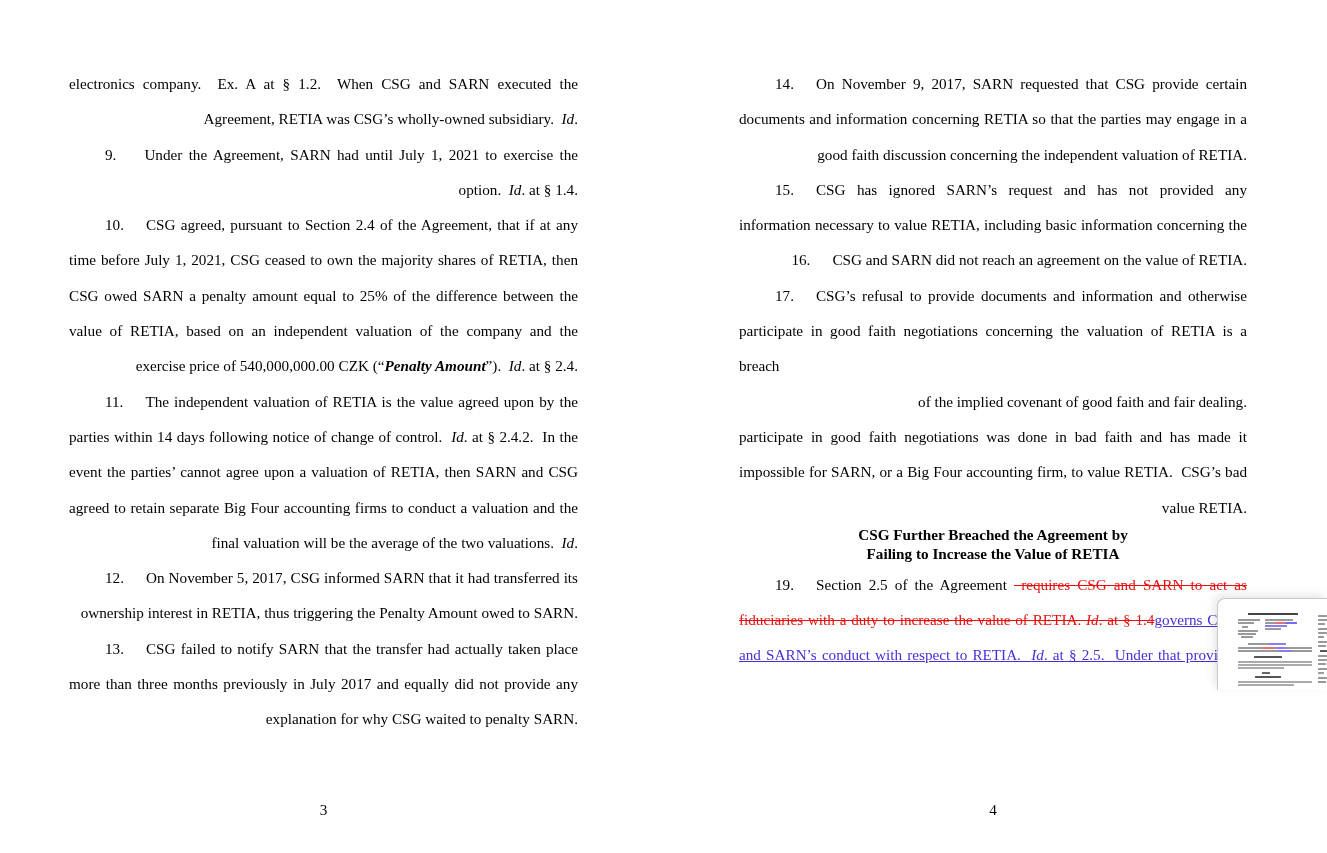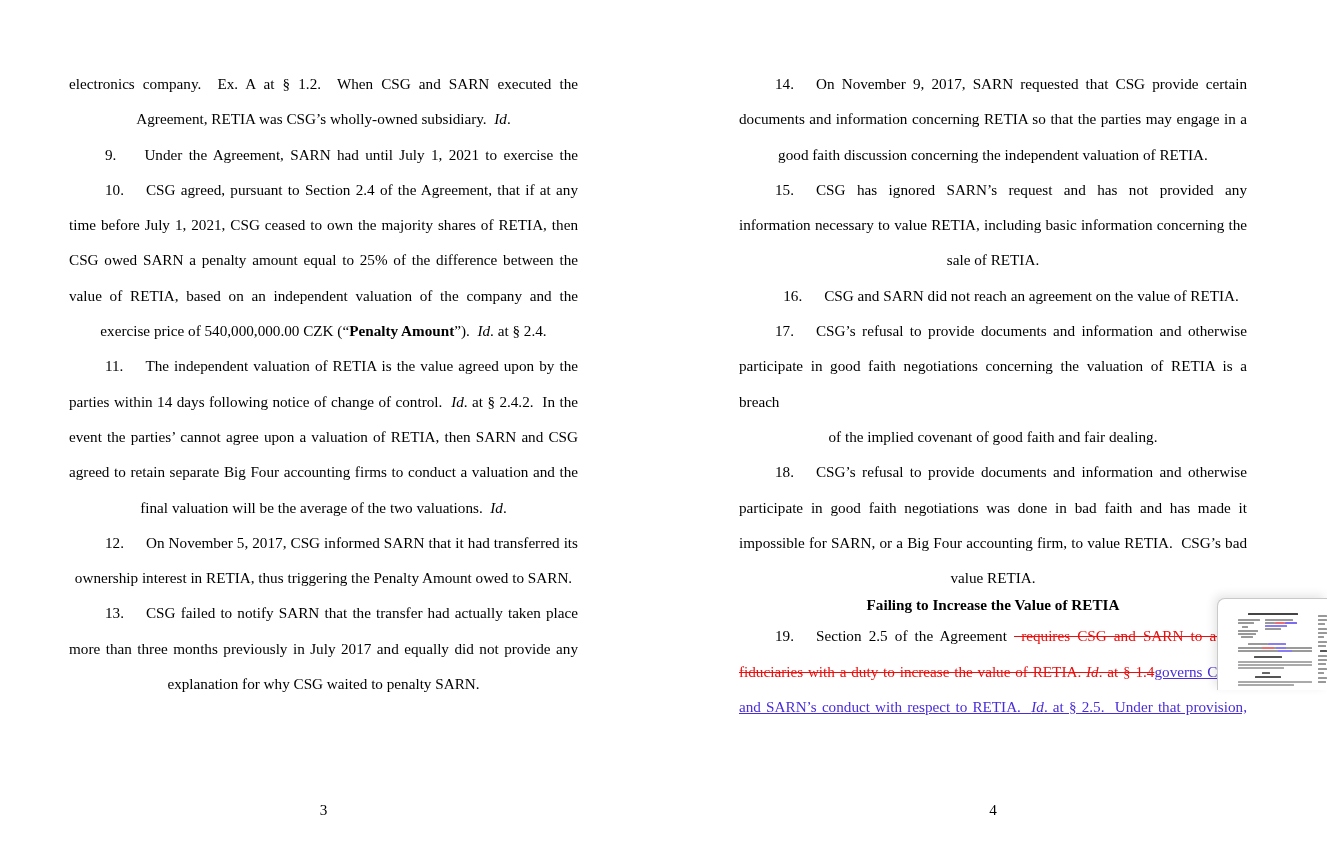--- a/index.html
+++ b/index.html
@@ -15,28 +15,28 @@
   .page {
     position: absolute;
     top: 66px;
     font-size: 15.2px;
   }
   #p3 { left: 69px;  width: 509px; height: 770px; }
   #p4 { left: 739px; width: 508px; height: 770px; }
 
   .line { line-height: 35.3px; }
   .just { text-align: justify; text-align-last: justify; }
-  .left { text-align: center; }
+  .left { text-align: right; }
   .ind  { padding-left: 36px; }
   .head { text-align: center; font-weight: bold; line-height: 19px; }
   .line.head + .line.just.ind { margin-top: 4px; }
 
   .gap { display: inline-block; height: 1px; }
   .i   { font-style: italic; }
-  .bi  { font-weight: bold; }
+  .bi  { font-style: italic; font-weight: bold; }
   .del  { color: var(--del-color, #e8100e); text-decoration: line-through; }
   .deli { color: var(--del-color, #e8100e); text-decoration: line-through; font-style: italic; }
   .ins  { color: var(--ins-color, #4a2cd9); text-decoration: underline; }
   .insi { color: var(--ins-color, #4a2cd9); text-decoration: underline; font-style: italic; }
 
   .pagenum {
     position: absolute;
     top: 734px;
     width: 100%;
     text-align: center;
@@ -60,20 +60,21 @@
 </style>
 </head>
 <body>
 
 <div id="viewer">
 
   <div id="p3" class="page">
       <div class="line just"><span>electronics company.&nbsp; Ex. A at § 1.2.&nbsp; When CSG and SARN executed the</span></div>
       <div class="line left"><span>Agreement, RETIA was CSG’s wholly-owned subsidiary.&nbsp; </span><span class="i">Id</span><span>.</span></div>
       <div class="line just ind"><span>9.</span><span class="gap" style="width: 28px;"></span><span>Under the Agreement, SARN had until July 1, 2021 to exercise the</span></div>
+      <div class="line left"><span>option.&nbsp; </span><span class="i">Id</span><span>. at § 1.4.</span></div>
       <div class="line just ind"><span>10.</span><span class="gap" style="width: 22px;"></span><span>CSG agreed, pursuant to Section 2.4 of the Agreement, that if at any</span></div>
       <div class="line just"><span>time before July 1, 2021, CSG ceased to own the majority shares of RETIA, then</span></div>
       <div class="line just"><span>CSG owed SARN a penalty amount equal to 25% of the difference between the</span></div>
       <div class="line just"><span>value of RETIA, based on an independent valuation of the company and the</span></div>
       <div class="line left"><span>exercise price of 540,000,000.00 CZK (“</span><span class="bi">Penalty Amount</span><span>”).&nbsp; </span><span class="i">Id</span><span>. at § 2.4.</span></div>
       <div class="line just ind"><span>11.</span><span class="gap" style="width: 22px;"></span><span>The independent valuation of RETIA is the value agreed upon by the</span></div>
       <div class="line just"><span>parties within 14 days following notice of change of control.&nbsp; </span><span class="i">Id</span><span>. at § 2.4.2.&nbsp; In the</span></div>
       <div class="line just"><span>event the parties’ cannot agree upon a valuation of RETIA, then SARN and CSG</span></div>
       <div class="line just"><span>agreed to retain separate Big Four accounting firms to conduct a valuation and the</span></div>
       <div class="line left"><span>final valuation will be the average of the two valuations.&nbsp; </span><span class="i">Id</span><span>.</span></div>
@@ -84,29 +85,28 @@
       <div class="line left"><span>explanation for why CSG waited to penalty SARN.</span></div>
     <div class="pagenum">3</div>
   </div>
 
   <div id="p4" class="page">
       <div class="line just ind"><span>14.</span><span class="gap" style="width: 22px;"></span><span>On November 9, 2017, SARN requested that CSG provide certain</span></div>
       <div class="line just"><span>documents and information concerning RETIA so that the parties may engage in a</span></div>
       <div class="line left"><span>good faith discussion concerning the independent valuation of RETIA.</span></div>
       <div class="line just ind"><span>15.</span><span class="gap" style="width: 22px;"></span><span>CSG has ignored SARN’s request and has not provided any</span></div>
       <div class="line just"><span>information necessary to value RETIA, including basic information concerning the</span></div>
-      <div class="line left"><span>sale of RETIA.</span></div>
       <div class="line left ind"><span>16.</span><span class="gap" style="width: 22px;"></span><span>CSG and SARN did not reach an agreement on the value of RETIA.</span></div>
       <div class="line just ind"><span>17.</span><span class="gap" style="width: 22px;"></span><span>CSG’s refusal to provide documents and information and otherwise</span></div>
       <div class="line just"><span>participate in good faith negotiations concerning the valuation of RETIA is a breach</span></div>
       <div class="line left"><span>of the implied covenant of good faith and fair dealing.</span></div>
-      <div class="line just ind"><span>18.</span><span class="gap" style="width: 22px;"></span><span>CSG’s refusal to provide documents and information and otherwise</span></div>
       <div class="line just"><span>participate in good faith negotiations was done in bad faith and has made it</span></div>
       <div class="line just"><span>impossible for SARN, or a Big Four accounting firm, to value RETIA.&nbsp; CSG’s bad</span></div>
       <div class="line left"><span>value RETIA.</span></div>
+      <div class="line head"><span>CSG Further Breached the Agreement by</span></div>
       <div class="line head"><span>Failing to Increase the Value of RETIA</span></div>
       <div class="line just ind"><span>19.</span><span class="gap" style="width: 22px;"></span><span>Section 2.5 of the Agreement </span><span class="del">&nbsp;requires CSG and SARN to act as</span></div>
       <div class="line just"><span class="del">fiduciaries with a duty to increase the value of RETIA. </span><span class="deli">Id</span><span class="del">. at § 1.4</span><span class="ins">governs CSG’s</span></div>
       <div class="line just"><span class="ins">and SARN’s conduct with respect to RETIA.&nbsp; </span><span class="insi">Id</span><span class="ins">. at § 2.5.&nbsp; Under that provision,</span></div>
     <div class="pagenum">4</div>
   </div>
 
   <div id="thumb">
     <div id="thumb-left"></div>
     <div id="thumb-right"></div>

